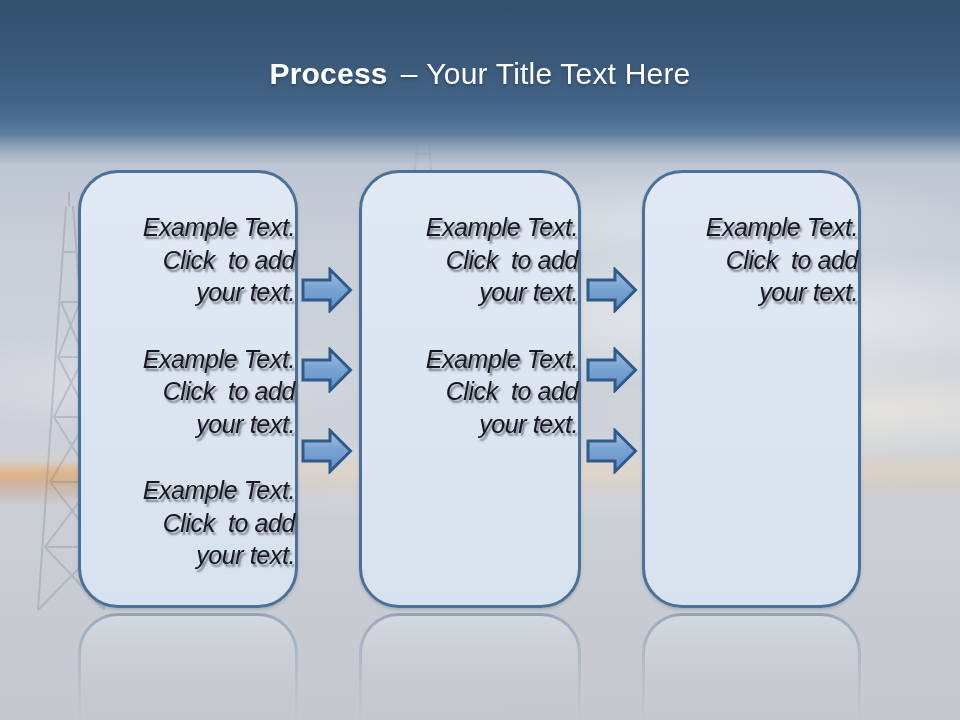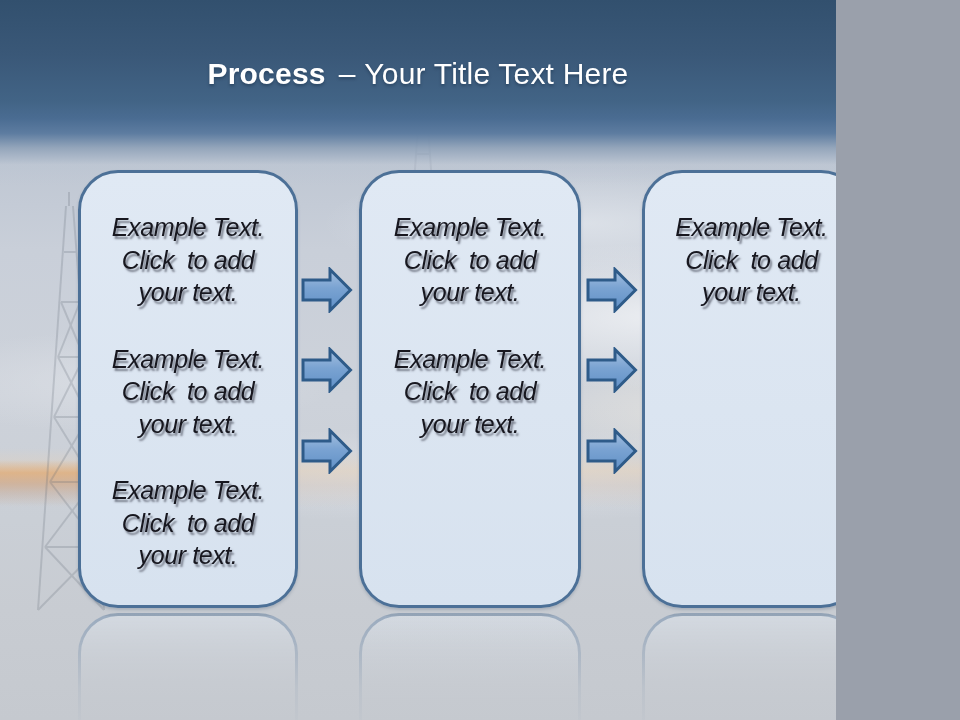--- a/index.html
+++ b/index.html
@@ -1,17 +1,17 @@
 <!DOCTYPE html>
 <html><head>
 <meta charset="utf-8">
 <style>
   html,body{margin:0;padding:0;background:#9aa0ab;}
   .slide{
-    position:relative;width:836px;height:720px;overflow:hidden;
+    position:relative;width:960px;height:720px;overflow:hidden;
     font-family:"Liberation Sans",sans-serif;
     background:linear-gradient(180deg,
       #bfc7d3 160px,#c9cfd9 250px,#cdd2da 400px,
       #cacfd6 520px,#c8ccd2 610px,#c5c9cf 720px);
   }
   
   .clouds{
     position:absolute;inset:0;z-index:0;pointer-events:none;
     background:
       radial-gradient(48% 14% at 79% 44%, rgba(240,242,245,0.85), rgba(240,242,245,0) 72%),
@@ -53,21 +53,21 @@
   .pbox{
     position:absolute;top:170px;height:438px;z-index:3;box-sizing:border-box;
     border:3px solid #4c7097;border-radius:40px;
     background:linear-gradient(180deg,#e0e9f4 0%,#dbe5f1 55%,#d7e2ef 100%);
     box-shadow:0 2px 3px rgba(70,90,115,0.25);
     padding-top:38px;text-align:center;cursor:pointer;
   }
   .pbox-1{left:78px;width:220px;}
   .pbox-2{left:359px;width:222px;}
   .pbox-3{left:642px;width:219px;}
-  .para{margin:0 0 34px 0;}
+  .para{margin:0 0 34px 0;text-align:right;}
   .tline{
     font-size:25px;line-height:32.5px;font-style:italic;font-weight:500;
     color:#17171f;letter-spacing:-0.4px;white-space:pre;
     text-shadow:2px 2.5px 2px rgba(99,104,118,0.8);
   }
   
   .arrow{position:absolute;width:52px;height:46px;z-index:2;}
   .a-c1{left:301px;} .a-c2{left:586px;}
   .a-r1{top:267px;} .a-r2{top:347px;} .a-r3{top:428px;}
   

